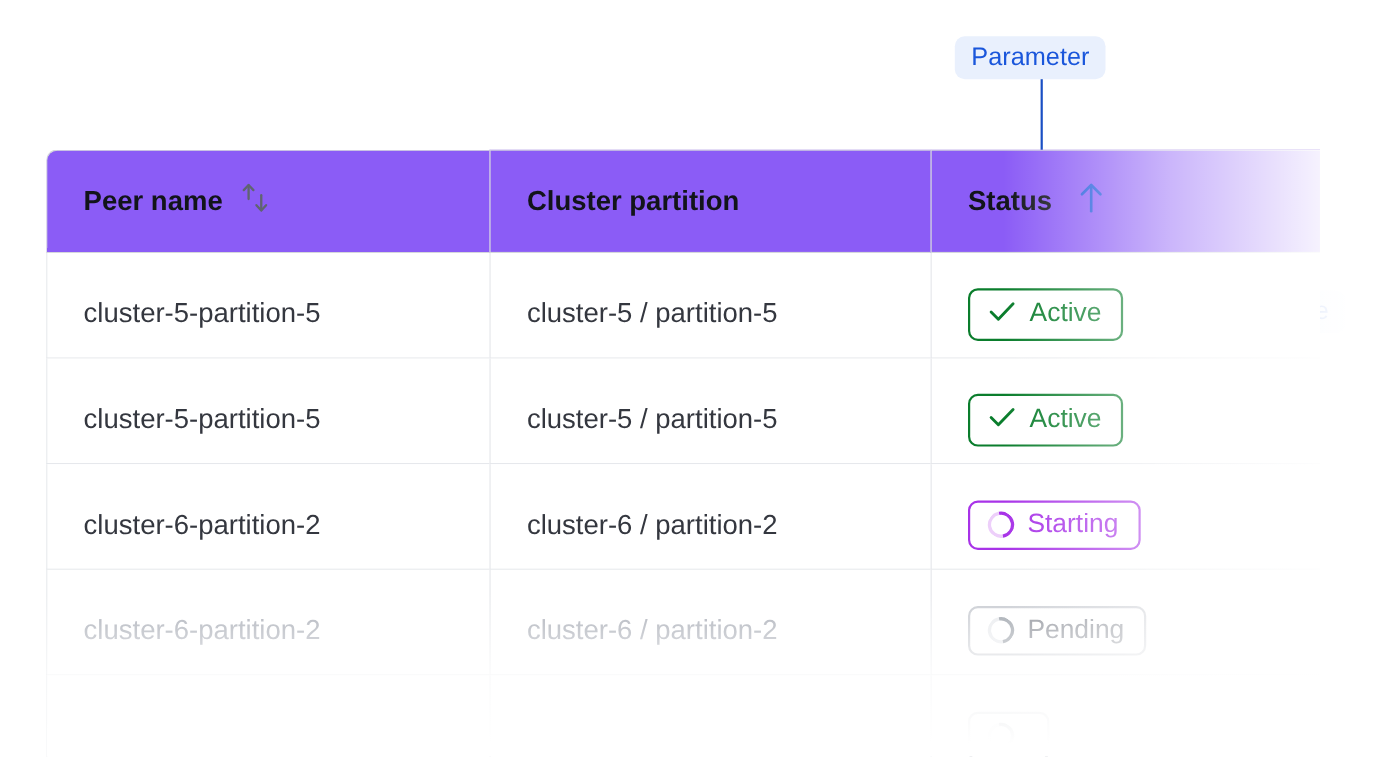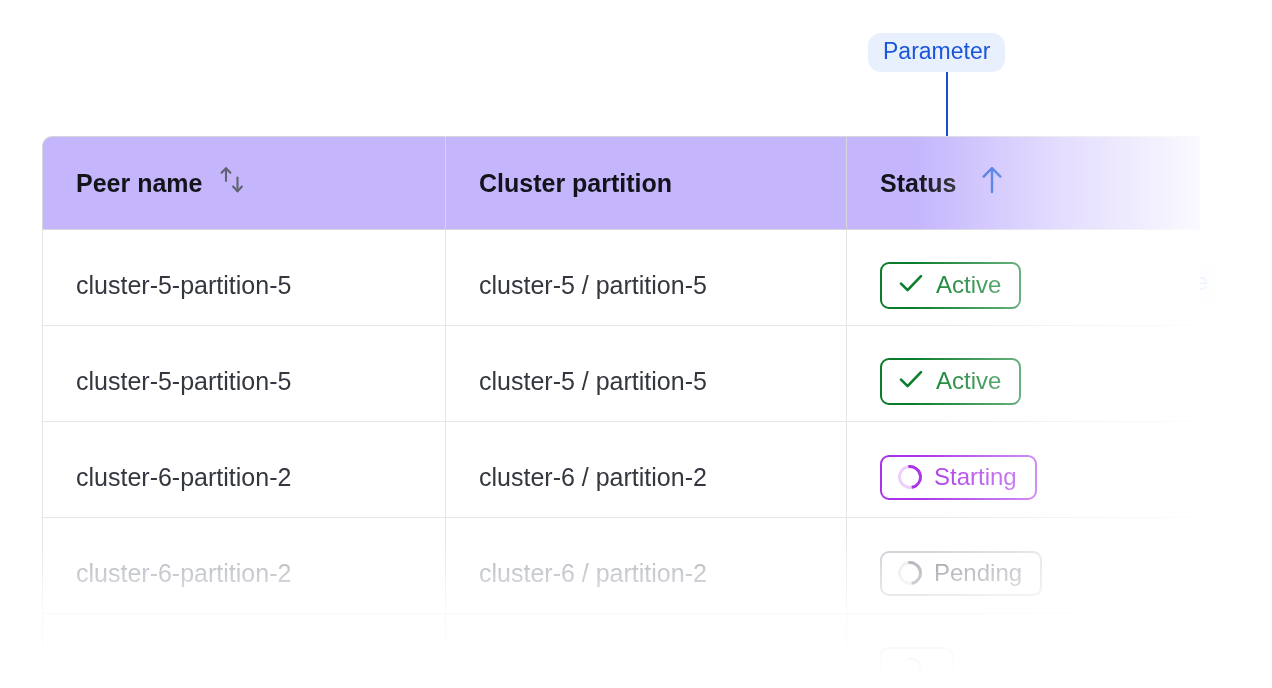--- a/index.html
+++ b/index.html
@@ -20,21 +20,21 @@
     position: absolute;
     background: #e9f0fd;
     color: #1a56db;
     font-size: 23px;
     font-weight: 400;
     border-radius: 9px;
     padding: 7px 15px 9px 15px;
     line-height: 1;
     white-space: nowrap;
   }
-  #param-badge { left: 868px; top: 33px; border-radius: 13px; }
+  #param-badge { left: 868px; top: 33px; }
   #value-badge { left: 1136px; top: 264px; }
 
   .leader-line {
     position: absolute;
     background: #1a4fc4;
   }
   #param-line {
     left: 946px;
     top: 72px;
     width: 2px;
@@ -69,21 +69,21 @@
     width: 1158px;
     border-collapse: separate;
     border-spacing: 0;
     table-layout: fixed;
   }
   #table col.c1 { width: 403px; }
   #table col.c2 { width: 401px; }
   #table col.c3 { width: 354px; }
 
   thead th {
-    background: #c4b5fd;
+    background: #8b5cf6;
     border-top: 1px solid #d5d7dc;
     border-bottom: 1px solid #d5d7dc;
     height: 94px;
     padding: 0 0 0 33px;
     text-align: left;
     font-size: 25px;
     font-weight: bold;
     color: #12141a;
     vertical-align: middle;
     box-sizing: border-box;

